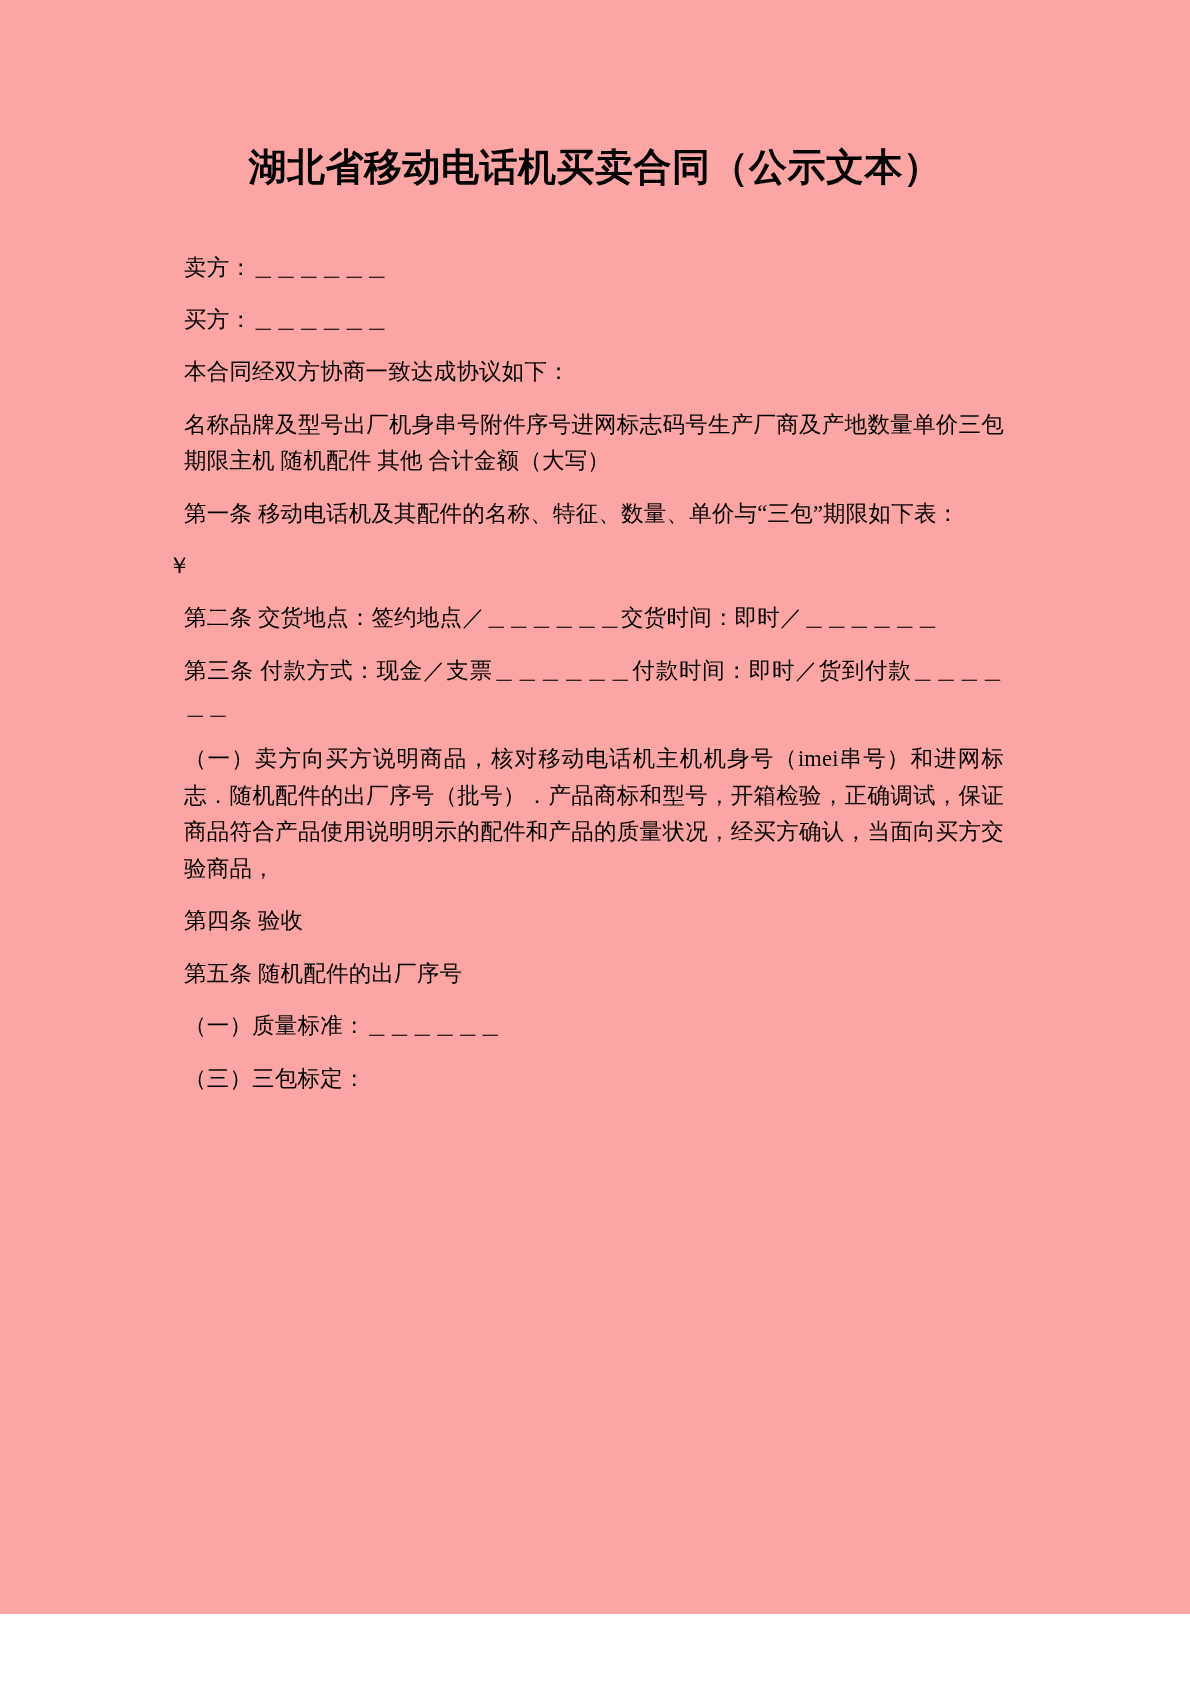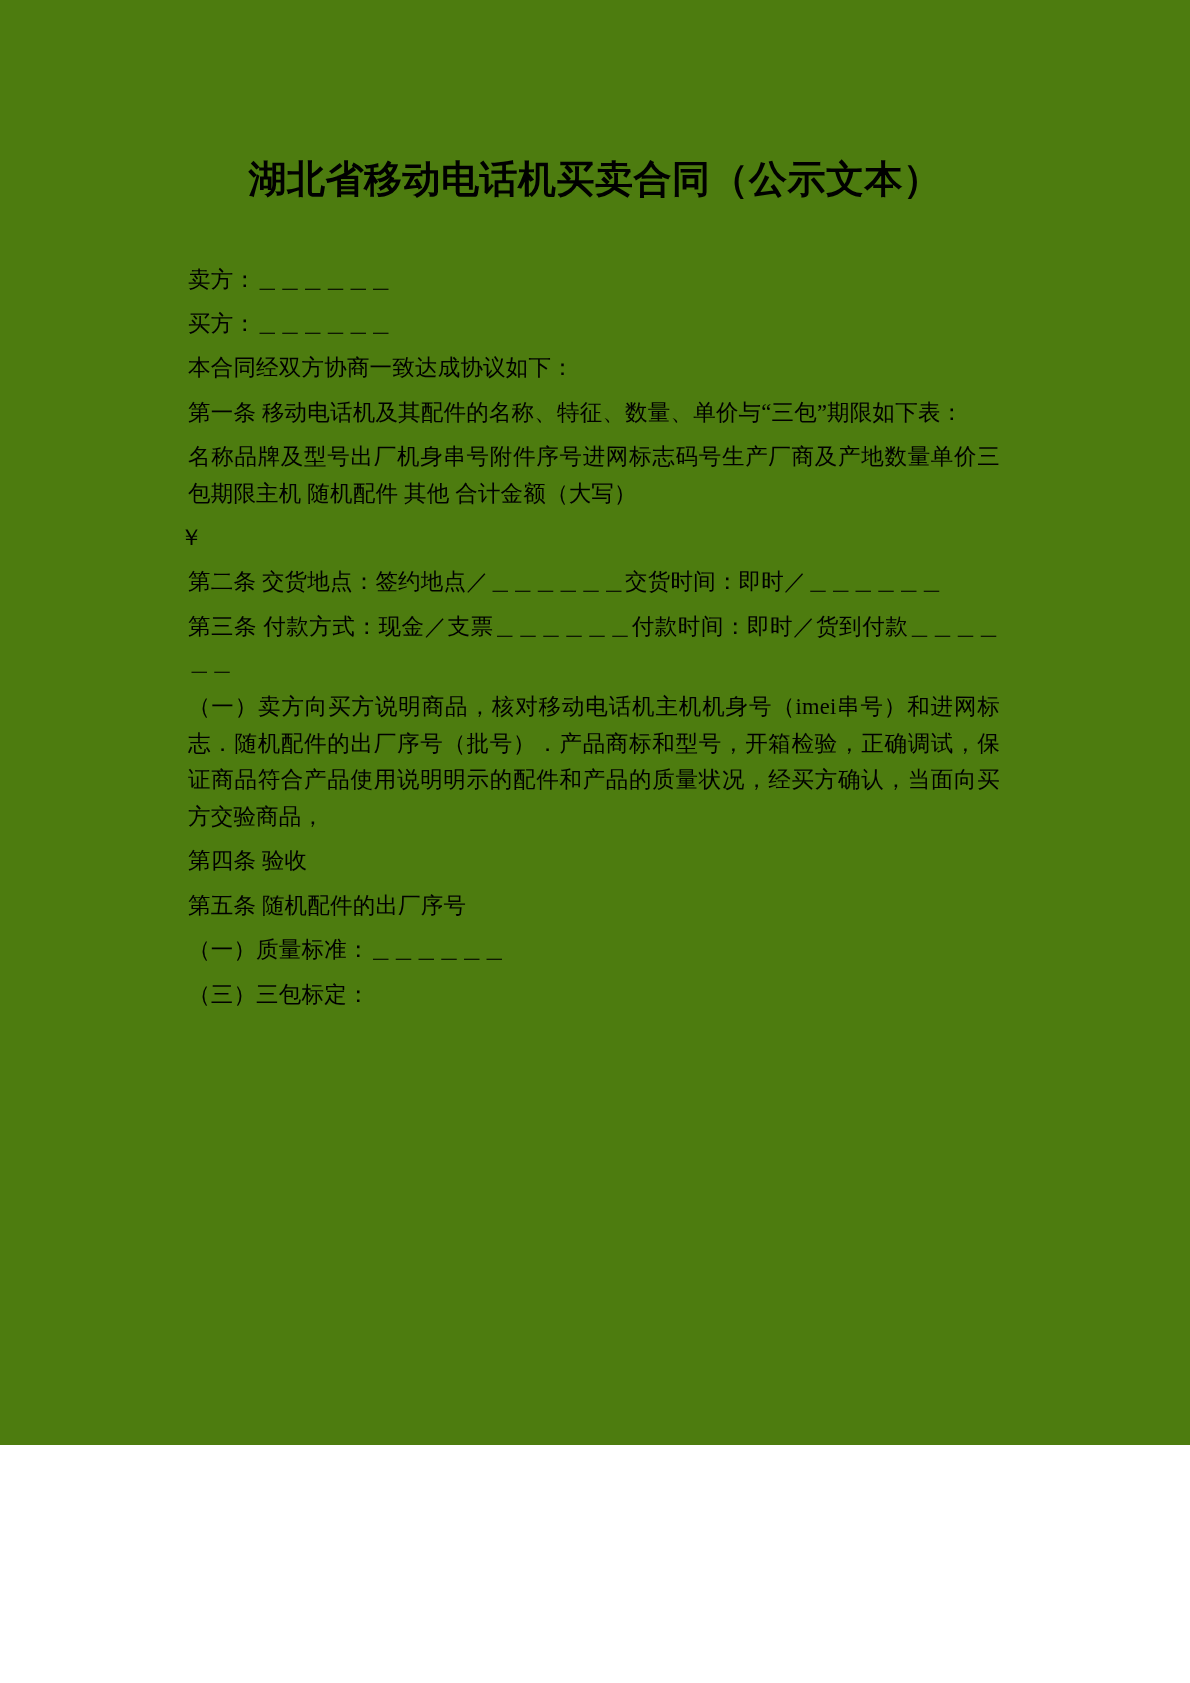--- a/index.html
+++ b/index.html
@@ -10,44 +10,44 @@
   body {
     width: 1190px;
     height: 1683px;
     font-family: "Liberation Serif", "DejaVu Serif", serif;
     color: #000000;
     -webkit-font-smoothing: antialiased;
   }
   .page {
     position: relative;
     width: 1190px;
-    height: 1445px;
+    height: 1614px;
     box-sizing: border-box;
-    padding: 12px;
-    background: #4d7c0f;
+    padding: 0;
+    background: #fca5a5;
     overflow: hidden;
   }
   .doc-title {
     text-align: center;
     font-size: 38px;
     font-weight: bold;
     letter-spacing: 0.5px;
     margin: 0;
     padding-top: 144px;
     line-height: 1.25;
     font-family: "Liberation Sans", "DejaVu Sans", sans-serif;
   }
   .body-block {
     padding: 0 170px 0 168px;
     margin-top: 58px;
   }
   p.line {
     font-size: 22.5px;
     line-height: 1.62;
-    margin: 8px;
+    margin: 16px;
     text-align: justify;
     text-justify: inter-ideograph;
     letter-spacing: 0.2px;
   }
   .gap-xl { margin-top: 44px; }
   .gap-md { margin-top: 26px; }
   .yen {
     font-size: 22.5px;
     line-height: 1.6;
     margin: 0;
@@ -61,23 +61,23 @@
   <h1 class="doc-title">湖北省移动电话机买卖合同（公示文本）</h1>
 
   <div class="body-block">
 
     <p class="line">卖方：＿＿＿＿＿＿</p>
 
     <p class="line gap-xl">买方：＿＿＿＿＿＿</p>
 
     <p class="line gap-md">本合同经双方协商一致达成协议如下：</p>
 
+    <p class="line gap-md">名称品牌及型号出厂机身串号附件序号进网标志码号生产厂商及产地数量单价三包期限主机 随机配件 其他 合计金额（大写）</p>
+
     <p class="line gap-md">第一条 移动电话机及其配件的名称、特征、数量、单价与“三包”期限如下表：</p>
-
-    <p class="line gap-md">名称品牌及型号出厂机身串号附件序号进网标志码号生产厂商及产地数量单价三包期限主机 随机配件 其他 合计金额（大写）</p>
 
 
     <p class="yen gap-md">￥</p>
 
     <p class="line gap-md">第二条 交货地点：签约地点／＿＿＿＿＿＿交货时间：即时／＿＿＿＿＿＿</p>
 
     <p class="line gap-md">第三条 付款方式：现金／支票＿＿＿＿＿＿付款时间：即时／货到付款＿＿＿＿＿＿</p>
 
     <p class="line gap-xl">（一）卖方向买方说明商品，核对移动电话机主机机身号（imei串号）和进网标志．随机配件的出厂序号（批号）．产品商标和型号，开箱检验，正确调试，保证商品符合产品使用说明明示的配件和产品的质量状况，经买方确认，当面向买方交验商品，</p>
 

